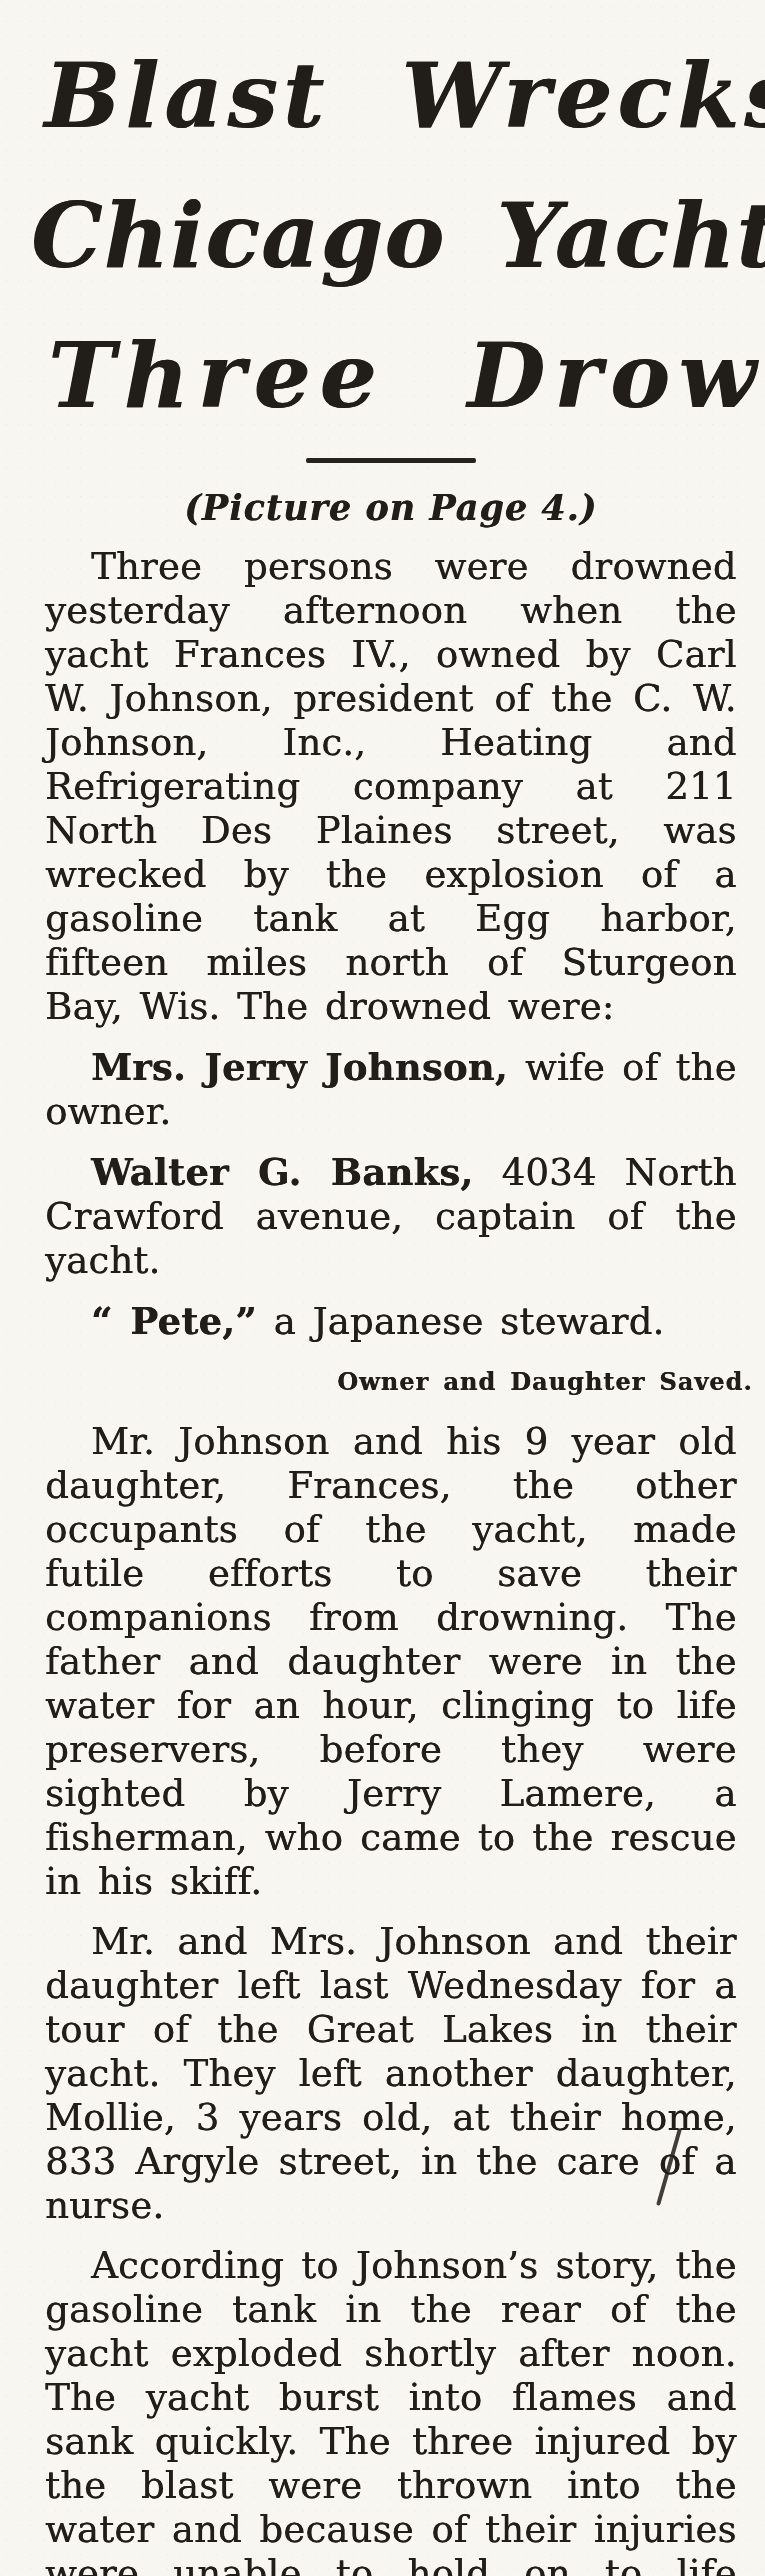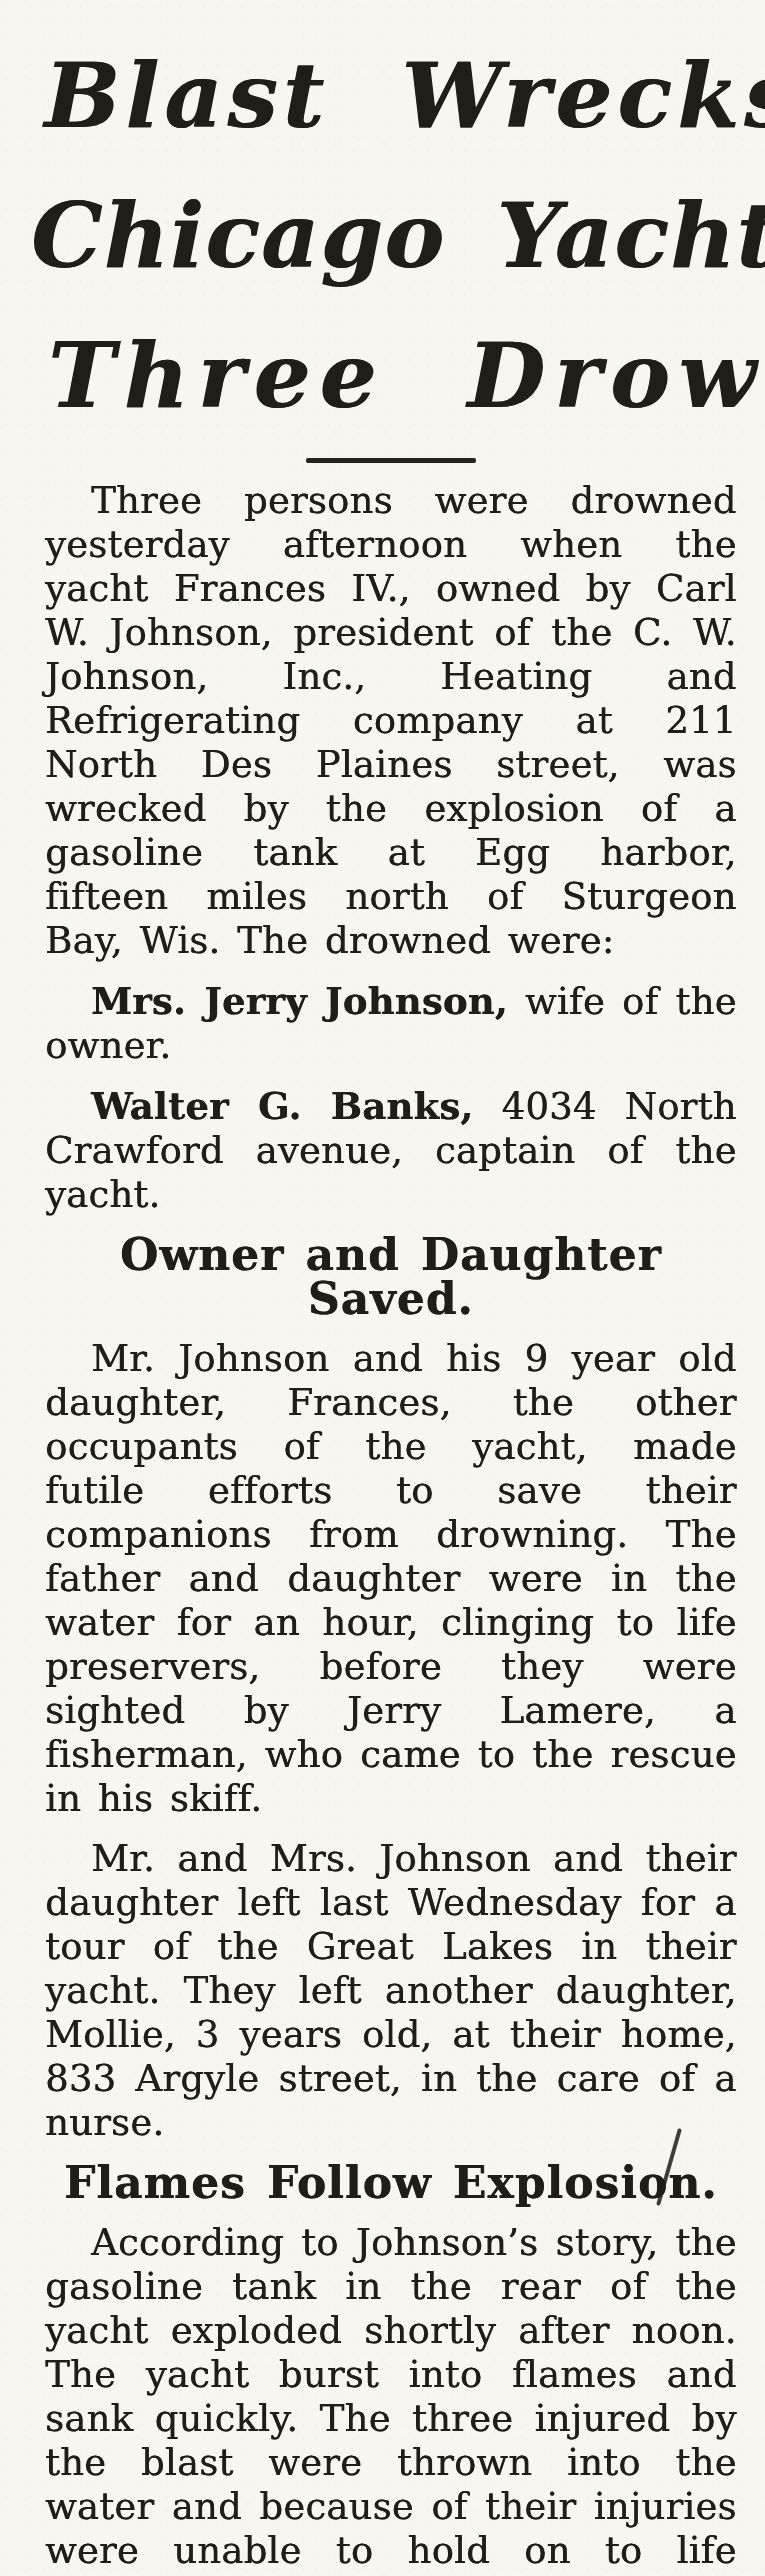--- a/index.html
+++ b/index.html
@@ -64,23 +64,23 @@
   }
   .body-copy p {
     margin: 16px;
     text-indent: 46px;
   }
   .victim-name {
     font-weight: bold;
   }
   .subhead {
     font-weight: bold;
-    font-size: 44px;
+    font-size: 24px;
     line-height: 44px;
-    text-align: center;
+    text-align: right;
     text-indent: 0 !important;
     letter-spacing: 1px;
     margin: 3.8px 0 1.9px 0 !important;
   }
   
   .scan-stroke {
     position: absolute;
     left: 667px;
     top: 2127px;
     width: 3.8px;
@@ -97,38 +97,39 @@
 <div class="page">
 
   <div class="headline">
     <div class="h-line-1">Blast Wrecks</div>
     <div class="h-line-2">Chicago Yacht;</div>
     <div class="h-line-3">Three Drown</div>
   </div>
 
   <div class="rule"></div>
 
+  <div class="picture-note">(Picture on Page 4.)</div>
 
   <div class="body-copy">
 
     <p>Three persons were drowned yesterday afternoon when the yacht Frances IV., owned by Carl W. Johnson, president of the C. W. Johnson, Inc., Heating and Refrigerating company at 211 North Des Plaines street, was wrecked by the explosion of a gasoline tank at Egg harbor, fifteen miles north of Sturgeon Bay, Wis. The drowned were:</p>
 
     <p><span class="victim-name">Mrs. Jerry Johnson,</span><span> wife of the owner.</span></p>
 
     <p><span class="victim-name">Walter G. Banks,</span><span> 4034 North Crawford avenue, captain of the yacht.</span></p>
 
+    <p><span class="victim-name">“ Pete,”</span><span> a Japanese steward.</span></p>
 
 
     <p class="subhead">Owner and Daughter Saved.</p>
 
     <p>Mr. Johnson and his 9 year old daughter, Frances, the other occupants of the yacht, made futile efforts to save their companions from drowning. The father and daughter were in the water for an hour, clinging to life preservers, before they were sighted by Jerry Lamere, a fisherman, who came to the rescue in his skiff.</p>
 
     <p>Mr. and Mrs. Johnson and their daughter left last Wednesday for a tour of the Great Lakes in their yacht. They left another daughter, Mollie, 3 years old, at their home, 833 Argyle street, in the care of a nurse.</p>
 
-    <p class="subhead">Flames Follow Explosion.</p>
 
     <p>According to Johnson’s story, the gasoline tank in the rear of the yacht exploded shortly after noon. The yacht burst into flames and sank quickly. The three injured by the blast were thrown into the water and because of their injuries were unable to hold on to life preservers.</p>
 
   </div>
 </div>
 
 <div class="scan-stroke"></div>
 
 
 </body></html>

